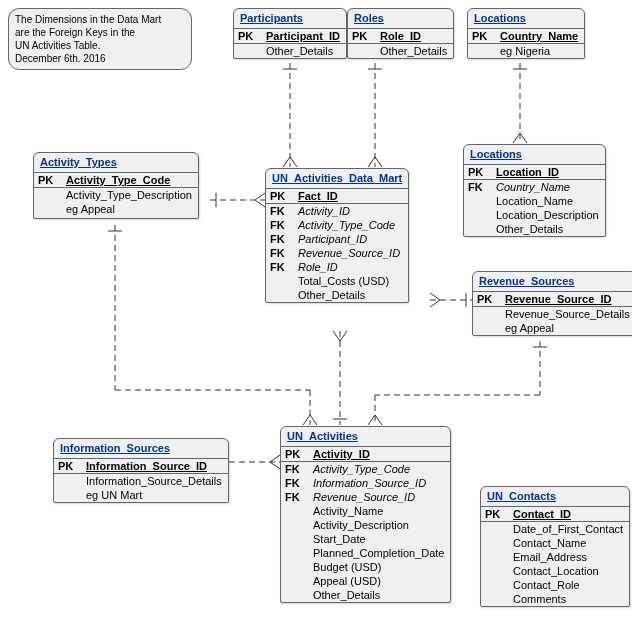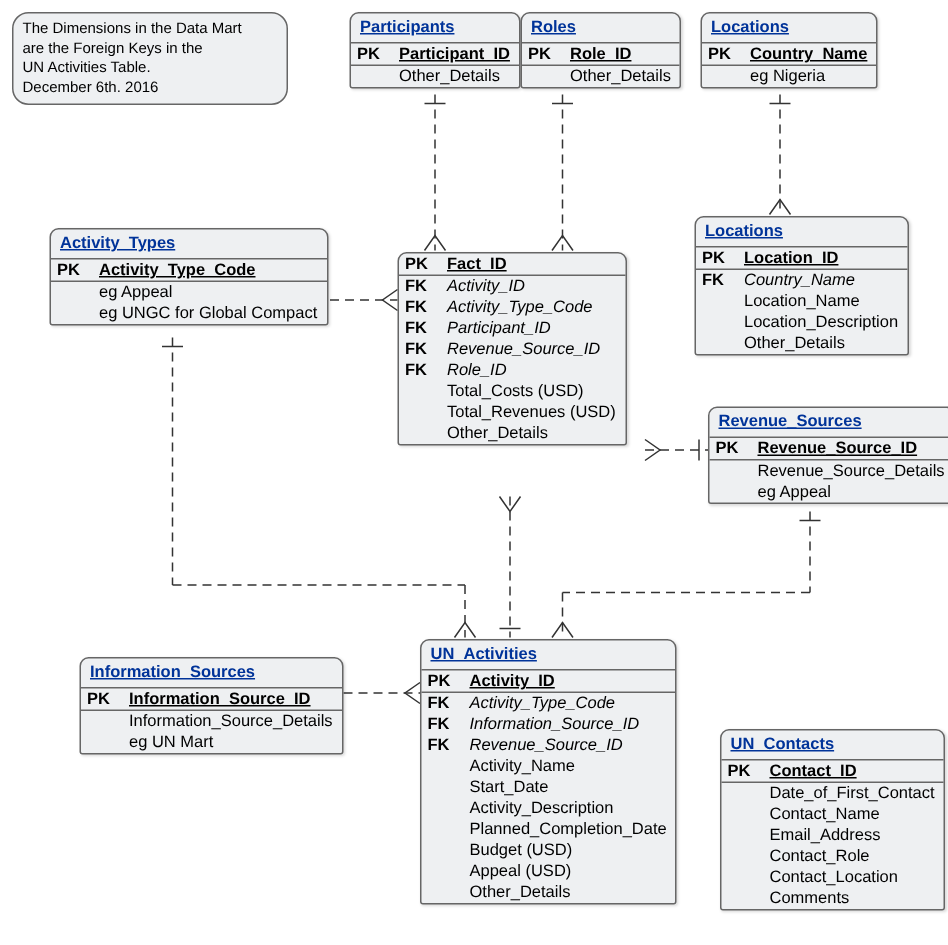--- a/index.html
+++ b/index.html
@@ -110,29 +110,33 @@
 
 <div class="entity" style="left:33px;top:152px">
   <div class="title">Activity_Types</div>
   <div class="row pk">
       <span class="key">PK</span>
       <span class="attr">Activity_Type_Code</span>
     </div>
   <div class="sep"></div>
   <div class="row">
       <span class="key"></span>
+      <span class="attr">Activity_Type_Description</span>
+    </div>
+  <div class="row">
+      <span class="key"></span>
       <span class="attr">eg Appeal</span>
     </div>
   <div class="row">
       <span class="key"></span>
-      <span class="attr">eg UNGC for Global Compact</span>
     </div>
 </div>
 
 <div class="entity" style="left:265px;top:168px">
+  <div class="title">UN_Activities_Data_Mart</div>
   <div class="row pk">
       <span class="key">PK</span>
       <span class="attr">Fact_ID</span>
     </div>
   <div class="sep"></div>
   <div class="row fk">
       <span class="key">FK</span>
       <span class="attr">Activity_ID</span>
     </div>
   <div class="row fk">
@@ -147,24 +151,20 @@
       <span class="key">FK</span>
       <span class="attr">Revenue_Source_ID</span>
     </div>
   <div class="row fk">
       <span class="key">FK</span>
       <span class="attr">Role_ID</span>
     </div>
   <div class="row">
       <span class="key"></span>
       <span class="attr">Total_Costs (USD)</span>
-    </div>
-  <div class="row">
-      <span class="key"></span>
-      <span class="attr">Total_Revenues (USD)</span>
     </div>
   <div class="row">
       <span class="key"></span>
       <span class="attr">Other_Details</span>
     </div>
 </div>
 
 <div class="entity" style="left:463px;top:144px">
   <div class="title">Locations</div>
   <div class="row pk">
@@ -242,25 +242,25 @@
   <div class="row fk">
       <span class="key">FK</span>
       <span class="attr">Revenue_Source_ID</span>
     </div>
   <div class="row">
       <span class="key"></span>
       <span class="attr">Activity_Name</span>
     </div>
   <div class="row">
       <span class="key"></span>
+      <span class="attr">Activity_Description</span>
+    </div>
+  <div class="row">
+      <span class="key"></span>
       <span class="attr">Start_Date</span>
-    </div>
-  <div class="row">
-      <span class="key"></span>
-      <span class="attr">Activity_Description</span>
     </div>
   <div class="row">
       <span class="key"></span>
       <span class="attr">Planned_Completion_Date</span>
     </div>
   <div class="row">
       <span class="key"></span>
       <span class="attr">Budget (USD)</span>
     </div>
   <div class="row">
@@ -287,23 +287,23 @@
   <div class="row">
       <span class="key"></span>
       <span class="attr">Contact_Name</span>
     </div>
   <div class="row">
       <span class="key"></span>
       <span class="attr">Email_Address</span>
     </div>
   <div class="row">
       <span class="key"></span>
+      <span class="attr">Contact_Location</span>
+    </div>
+  <div class="row">
+      <span class="key"></span>
       <span class="attr">Contact_Role</span>
     </div>
   <div class="row">
       <span class="key"></span>
-      <span class="attr">Contact_Location</span>
-    </div>
-  <div class="row">
-      <span class="key"></span>
       <span class="attr">Comments</span>
     </div>
 </div>
 
 </body></html>

